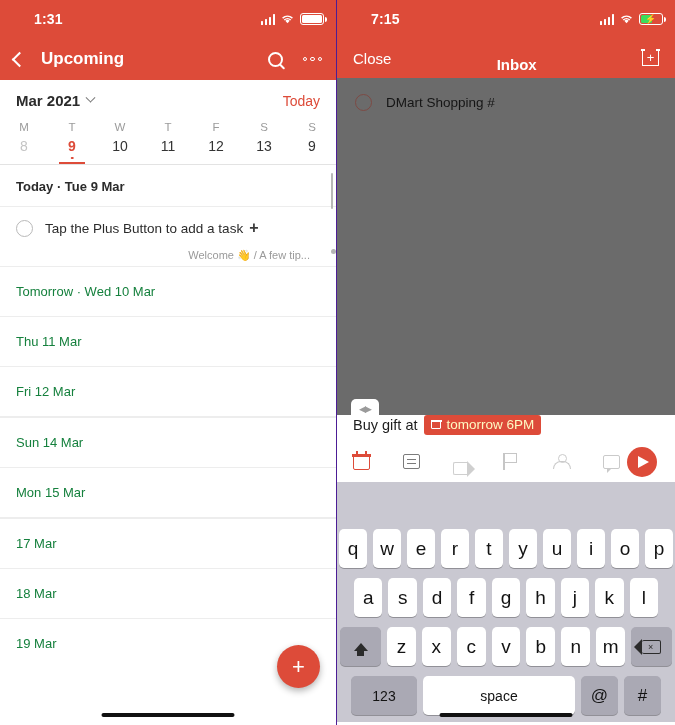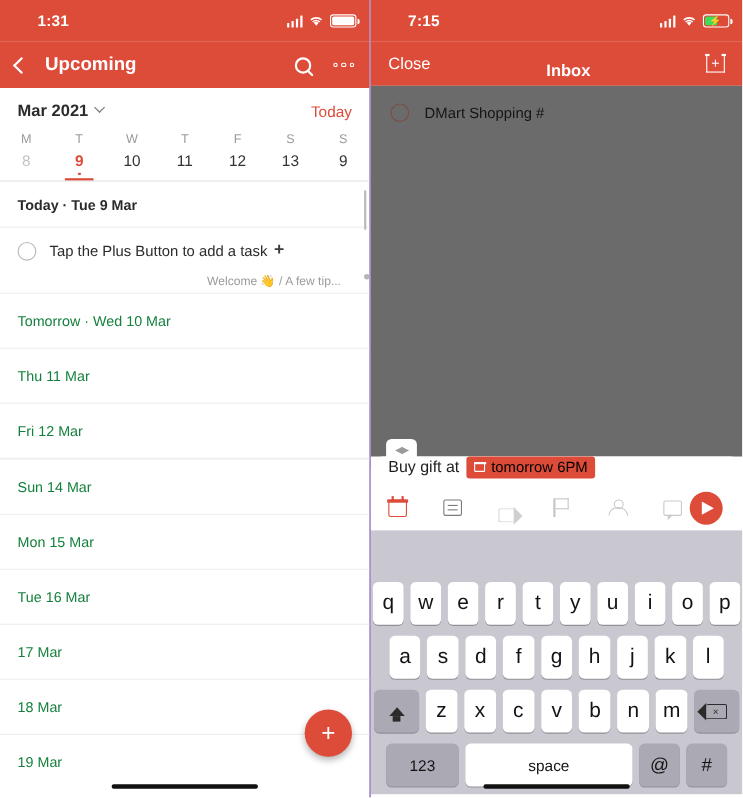--- a/index.html
+++ b/index.html
@@ -126,21 +126,21 @@
   .inbox-text { margin-left: 14px; font-size: 13.5px; color:#151515; }
 
   
   .qa-wrap { position: relative; }
   .qa-tab { position: absolute; left: 14px; top: -16px; width: 28px; height: 19px;
             background:#fff; border-radius: 5px 5px 0 0; display:flex;
             align-items:center; justify-content:center; }
   .qa-tab .arrows { font-size: 9px; color:#9a9a9a; letter-spacing:-1px; }
   .qa-card { background: #fff; border-radius: 11px 11px 0 0; padding: 0 16px 12px; }
   .qa-line { font-size: 14.5px; color:#1d1d1d; display:flex; align-items:center; }
-  .chip { background:#dd4b39; color:#000000; border-radius:3px; padding: 2px 7px 3px;
+  .chip { background:#dd4b39; color:#fef9c3; border-radius:3px; padding: 2px 7px 3px;
           margin-left: 7px; font-size: 13.5px; display:flex; align-items:center; gap:5px; }
   .chip .cal { width: 10px; height: 9px; border:1.3px solid #fff; border-radius:1px;
                position:relative; display:block; }
   .chip .cal:before { content:''; position:absolute; left:-1.3px; top:-1px; right:-1.3px;
                       height:2px; background:#fff; }
   .qa-tools { display:flex; align-items:center; margin-top: 18px; position:relative; }
   .tool { width: 50px; display:flex; align-items:center; justify-content:flex-start; }
   .t-cal { width: 17px; height: 16px; border: 1.7px solid #dd4b39; border-radius: 2px;
            position: relative; }
   .t-cal:before { content:''; position:absolute; left:-1.7px; right:-1.7px; top:-1px;
@@ -303,21 +303,20 @@
       <div class="row-sep"></div>
       <div class="day-row">Thu 11 Mar</div>
       <div class="row-sep"></div>
       <div class="day-row">Fri 12 Mar</div>
       <div class="row-sep"></div>
       <div class="row-sep"></div>
       <div class="day-row">Sun 14 Mar</div>
       <div class="row-sep"></div>
       <div class="day-row">Mon 15 Mar</div>
       <div class="row-sep"></div>
-      <div class="day-row">Tue 16 Mar</div>
       <div class="row-sep"></div>
       <div class="day-row">17 Mar</div>
       <div class="row-sep"></div>
       <div class="day-row">18 Mar</div>
       <div class="row-sep"></div>
       <div class="day-row">19 Mar</div>
     </div>
 
     <div class="fab">+</div>
     <div class="home-bar"></div>

